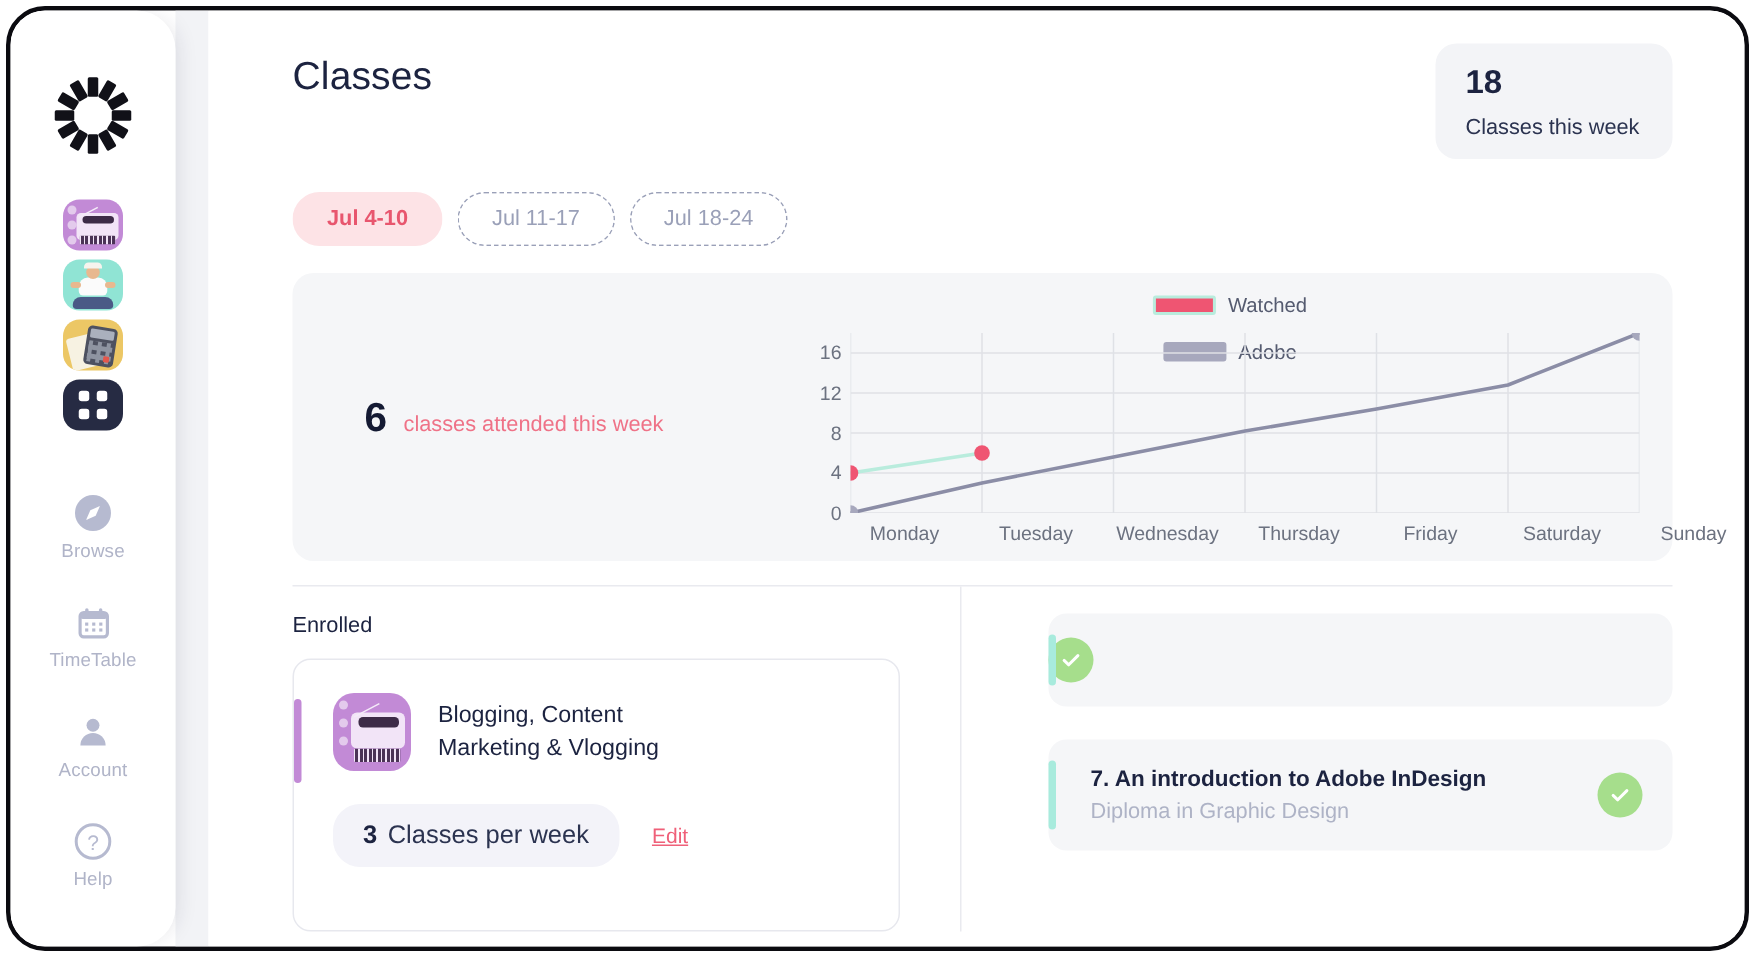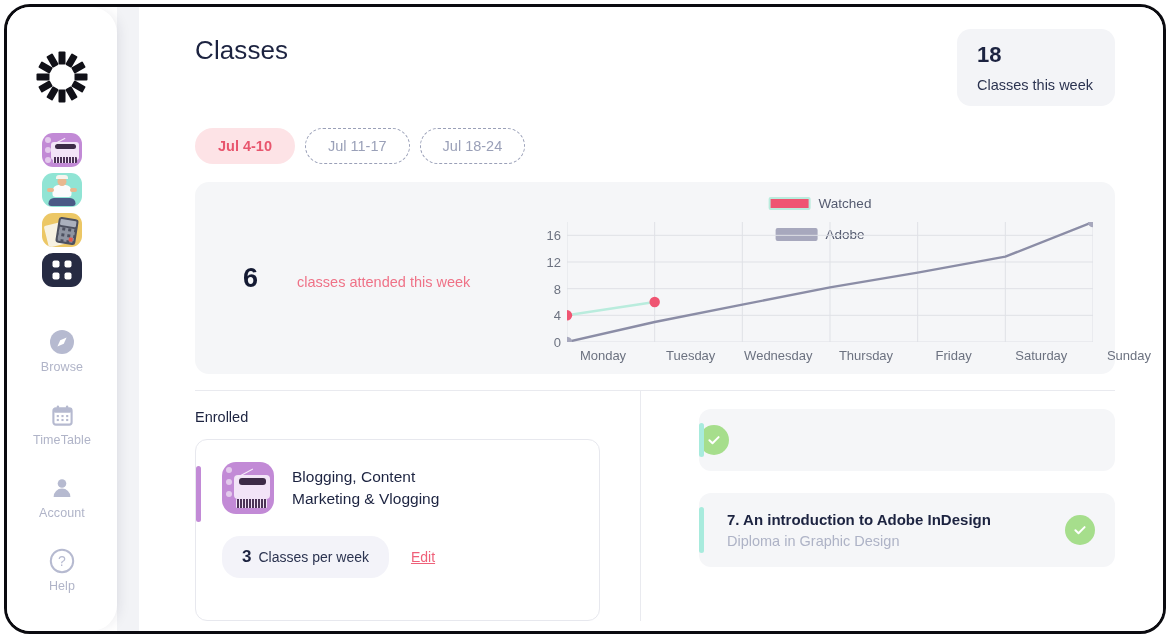--- a/index.html
+++ b/index.html
@@ -154,21 +154,21 @@
     margin-top: 18px;
     background: #f5f6f8;
     border-radius: 14px;
     height: 192px;
     display: flex;
     align-items: center;
     position: relative;
   }
   .attended { padding-left: 48px; display:flex; align-items:baseline; gap: 11px; width: 330px; }
   .attended .num { font-size: 27px; font-weight: 700; color: #141a33; }
-  .attended .txt { font-size: 14.5px; color: #ef7287; margin-left: 28px; }
+  .attended .txt { font-size: 14.5px; color: #ef7287; }
 
   .chart-wrap { position: relative; flex: 1; height: 100%; padding-right: 22px; }
 
   .legend {
     position: absolute; top: 14px; left: 50%; transform: translateX(-50%);
     display:flex; align-items:center; gap: 16px; white-space: nowrap; flex-direction: column;
   }
   .legend-item { display:flex; align-items:center; gap: 8px; }
   .sw { width: 42px; height: 13px; border-radius: 2px; }
   .sw.watched { background: #ef5572; border: 2px solid #b9ecdd; }
@@ -215,21 +215,21 @@
   }
   .course-name { font-size: 15.5px; color: #1c2340; line-height: 1.45; }
 
   .pill-row { display:flex; align-items:center; gap: 22px; margin-top: 22px; padding-left: 26px; }
   .cpw-pill {
     background: #f3f3f9; border-radius: 18px;
     padding: 11px 20px;
     display:flex; align-items:baseline; gap: 7px;
   }
   .cpw-pill .num { font-size: 17px; font-weight: 700; color: #1c2340; }
-  .cpw-pill .txt { font-size: 14px; color: #2b3350; }
+  .cpw-pill .txt { font-size: 17px; color: #2b3350; }
   .edit-link { font-size: 14px; color: #ef6079; text-decoration: underline; cursor: pointer; }
 
   .class-item {
     background: #f5f6f8;
     border-radius: 12px;
     padding: 16px 20px 16px 0;
     position: relative;
     display:flex; align-items:center; gap: 14px;
     margin-bottom: 22px;
   }

